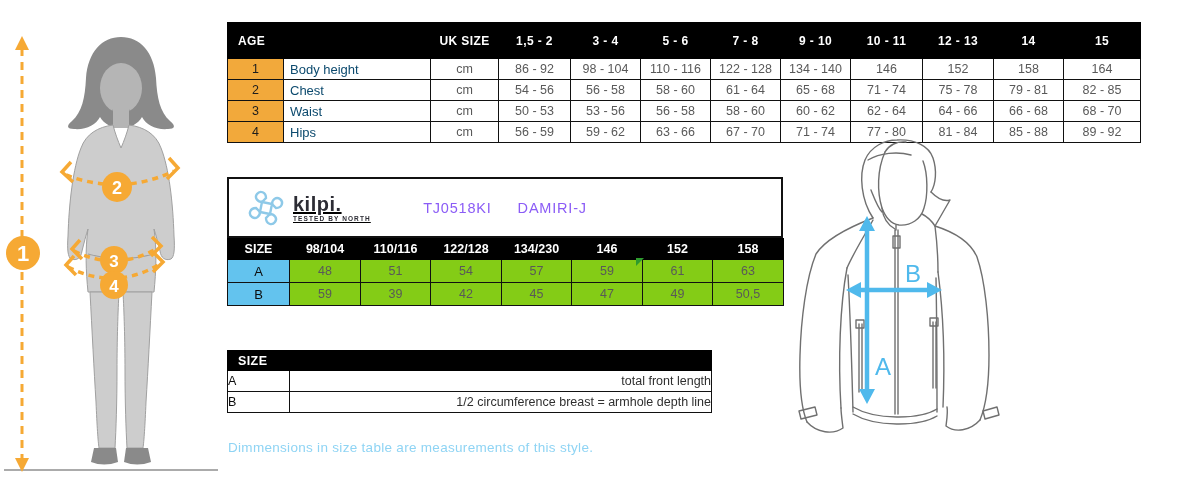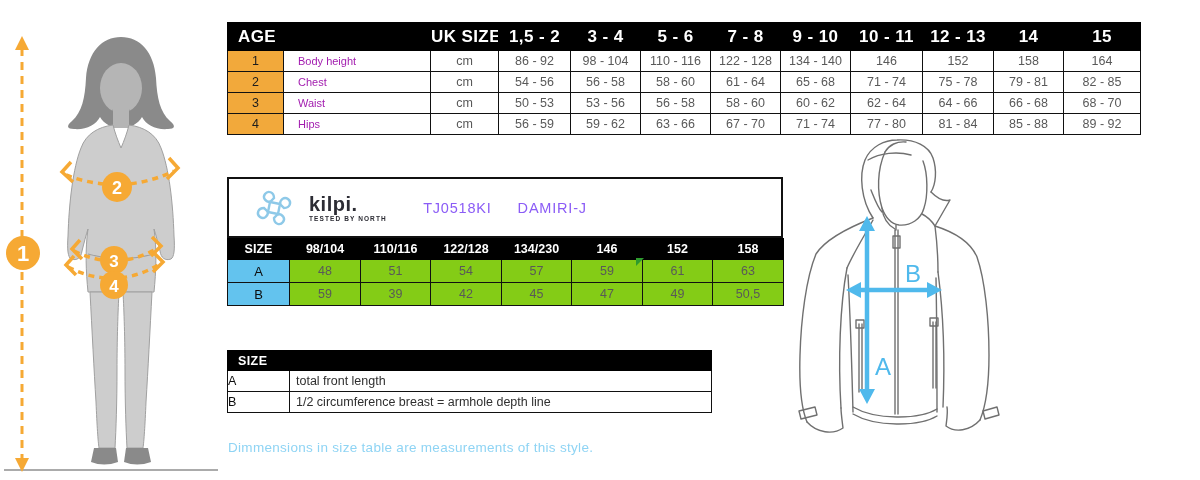--- a/index.html
+++ b/index.html
@@ -9,36 +9,36 @@
     font-family:"Liberation Sans", sans-serif; overflow:hidden;
   }
 
   
   table { border-collapse:collapse; table-layout:fixed; }
   th, td { overflow:hidden; white-space:nowrap; }
 
   
   .age-table { position:absolute; left:227px; top:22px; width:913px; }
   .age-table th {
-    background:#000; color:#fff; font-size:17px; font-weight:bold;
-    height:28px; text-align:center; letter-spacing:.4px; border:1px solid #000;
+    background:#000; color:#fff; font-size:12px; font-weight:bold;
+    height:36px; text-align:center; letter-spacing:.4px; border:1px solid #000;
   }
   .age-table th.t-left { text-align:left; padding-left:10px; }
   .age-table td { border:1px solid #111; height:21px; font-size:12.5px; text-align:center; background:#fff; }
   td.num { background:#F2A93B; color:#1d1d1d; font-weight:normal; }
-  td.lbl { text-align:left; padding-left:14px; color:#a21caf; font-size:11px; }
+  td.lbl { text-align:left; padding-left:6px; color:#0c4a6e; font-size:13px; }
   td.val { color:#595959; }
 
   
   .product-card { position:absolute; left:227px; top:177px; width:556px; }
   .logo-row {
     height:61px; border:2px solid #111; background:#fff;
     display:flex; align-items:center; position:relative;
   }
-  .brand { display:flex; align-items:center; gap:14px; padding-left:24px; }
+  .brand { display:flex; align-items:center; gap:6px; padding-left:16px;text-decoration:underline; }
   .brand-name { font-size:20px; font-weight:bold; color:#2c2c34; letter-spacing:.5px; line-height:20px; }
   .brand-tagline { font-size:6.5px; font-weight:bold; color:#2c2c34; letter-spacing:1.1px; margin-top:1px; }
   .product-code {
     position:absolute; left:0; right:0; text-align:center;
     font-size:14.5px; color:#8b5cf6; letter-spacing:.8px;
   }
   .product-code span { margin:0 13px; }
   .product-table { width:556px; }
   .product-table th {
     background:#000; color:#fff; font-size:12.5px; font-weight:bold;
@@ -51,21 +51,21 @@
     background:#2E9B2E; clip-path:polygon(0 0, 100% 0, 0 100%);
   }
 
   
   .legend-table { position:absolute; left:227px; top:350px; width:484px; }
   .legend-table th {
     background:#000; color:#fff; font-size:12.5px; font-weight:bold;
     height:20px; text-align:left; padding-left:10px; letter-spacing:.4px; border:1px solid #000;
   }
   .legend-table td { border:1px solid #111; height:21px; font-size:12.5px; background:#fff; }
-  .legend-table td.desc { text-align:left; padding-left:6px; color:#2f2f2f; }
+  .legend-table td.desc { text-align:right; padding-left:6px; color:#2f2f2f; }
 
   
   .notes { position:absolute; left:228px; top:436px; color:#8FD4F4; font-size:13.5px; letter-spacing:.3px; }
   .notes div { line-height:23px; }
 
   
   .fig-woman { position:absolute; left:0; top:0; }
   .fig-jacket { position:absolute; left:785px; top:130px; }
   svg text { font-family:"Liberation Sans", sans-serif; }
 </style>

